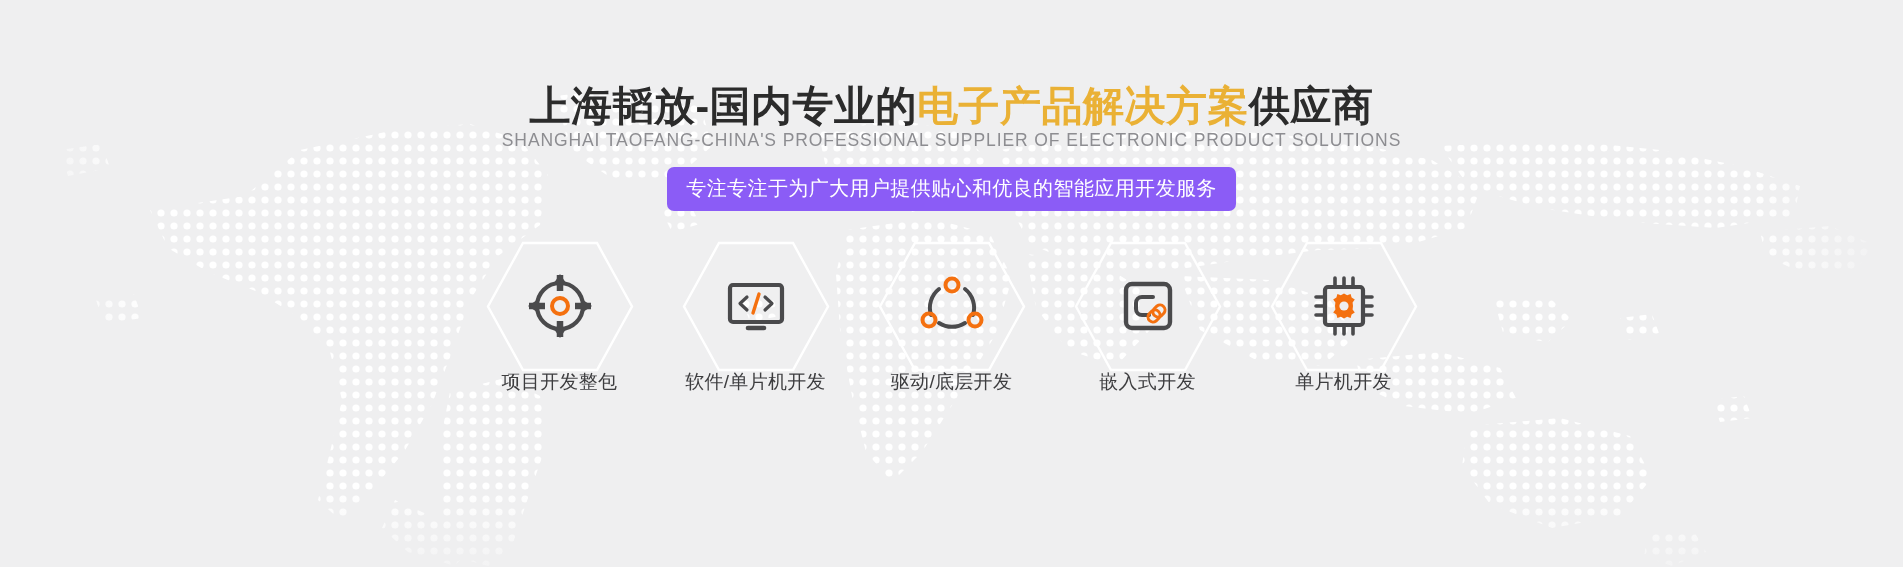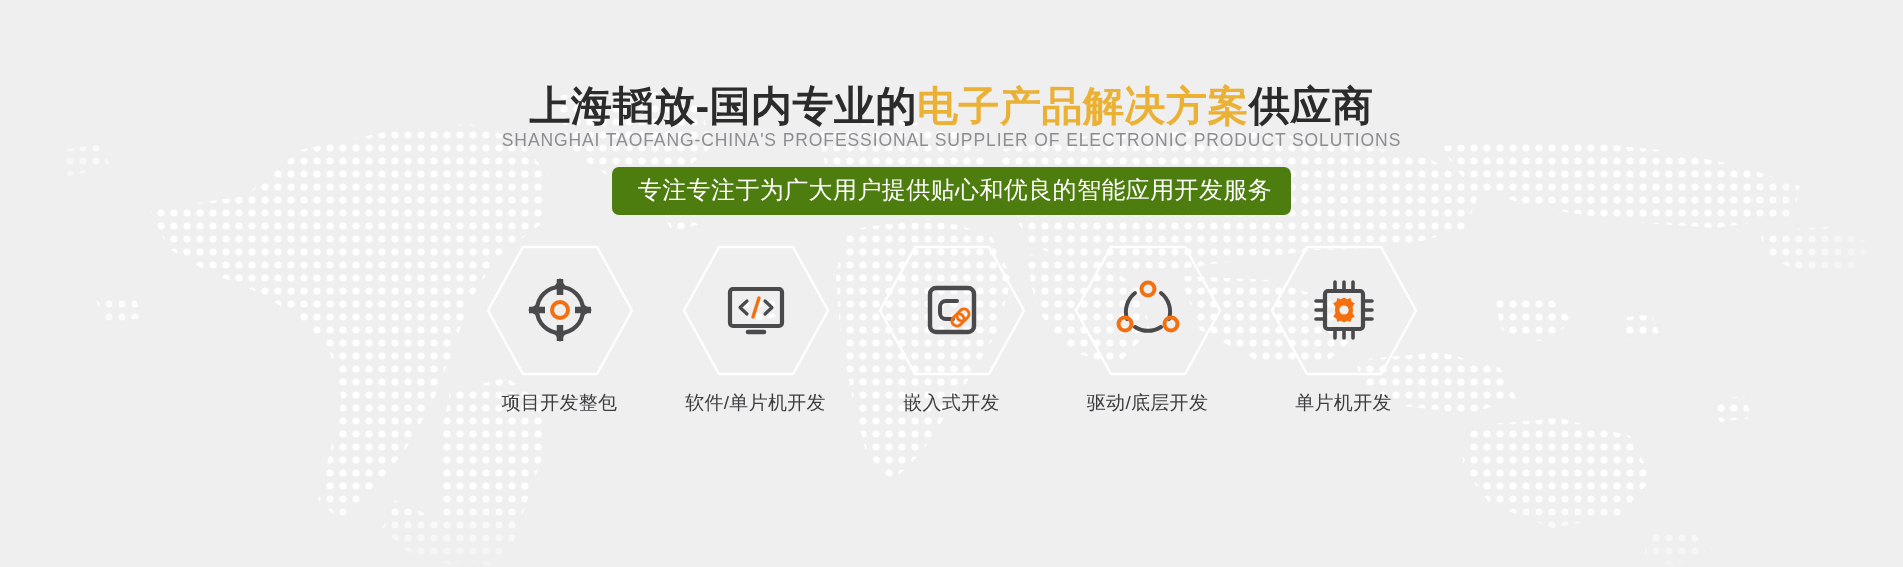--- a/index.html
+++ b/index.html
@@ -63,26 +63,26 @@
     margin-top: 5px;
     font-size: 17.5px;
     line-height: 1;
     color: #8d8d91;
     letter-spacing: 0.9px;
     white-space: nowrap;
   }
 
   #tagline {
     margin-top: 17px;
-    background: #4d7c0f;
+    background: #8b5cf6;
     color: #ffffff;
-    font-size: 24px;
+    font-size: 20px;
     line-height: 1;
     border-radius: 7px;
-    padding: 11px 19px 13px 26px;
+    padding: 11px 19px 13px 19px;
     white-space: nowrap;
     letter-spacing: 0.4px;
   }
 
   
   #services {
     margin-top: 30px;
     display: flex;
     align-items: flex-start;
     justify-content: center;
@@ -109,21 +109,20 @@
   }
   .hex-icon {
     position: relative;
     width: 70px;
     height: 70px;
     z-index: 2;
   }
   .hex-icon svg { width: 70px; height: 70px; display: block; }
 
   .service-label {
-    margin-top: 17px;
     font-size: 19px;
     line-height: 1;
     color: #3d3d3f;
     white-space: nowrap;
     letter-spacing: 0.3px;
   }
 </style>
 </head>
 <body>
 
@@ -234,47 +233,47 @@
         <div class="service-label">软件/单片机开发</div>
       </div>
 
       <div class="service">
         <div class="hex">
           <svg class="hex-outline" viewBox="0 0 148 131">
             <polygon points="37,2 111,2 146,65.5 111,129 37,129 2,65.5" fill="none" stroke="#ffffff" stroke-width="2.4"></polygon>
           </svg>
           <span class="hex-icon">
             <svg viewBox="0 0 70 70">
-              <rect x="13" y="13" width="44" height="44" rx="6" ry="6" fill="none" stroke="#4a4a4c" stroke-width="4.4"></rect>
-              <path d="M40 26 L29 26 A6 6 0 0 0 23 32 L23 38 A6 6 0 0 0 29 44 L36 44" fill="none" stroke="#4a4a4c" stroke-width="4" stroke-linecap="round"></path>
-              <path d="M39 40 A5 5 0 0 1 46 47 L43 50 A5 5 0 0 1 36 43 Z" fill="none" stroke="#f4700f" stroke-width="3"></path>
-              <path d="M44 35 A5 5 0 0 1 51 42 L48 45 A5 5 0 0 1 41 38 Z" fill="none" stroke="#f4700f" stroke-width="3"></path>
-            </svg>
-          </span>
-        </div>
-        <div class="service-label">嵌入式开发</div>
-      </div>
-
-      <div class="service">
-        <div class="hex">
-          <svg class="hex-outline" viewBox="0 0 148 131">
-            <polygon points="37,2 111,2 146,65.5 111,129 37,129 2,65.5" fill="none" stroke="#ffffff" stroke-width="2.4"></polygon>
-          </svg>
-          <span class="hex-icon">
-            <svg viewBox="0 0 70 70">
               <path d="M22 18 A24 24 0 0 0 14 44" fill="none" stroke="#4a4a4c" stroke-width="4" stroke-linecap="round"></path>
               <path d="M48 18 A24 24 0 0 1 56 44" fill="none" stroke="#4a4a4c" stroke-width="4" stroke-linecap="round"></path>
               <path d="M22 52 A24 24 0 0 0 48 52" fill="none" stroke="#4a4a4c" stroke-width="4" stroke-linecap="round"></path>
               <circle cx="35" cy="14" r="6.5" fill="none" stroke="#f4700f" stroke-width="4"></circle>
               <circle cx="12" cy="49" r="6.5" fill="none" stroke="#f4700f" stroke-width="4"></circle>
               <circle cx="58" cy="49" r="6.5" fill="none" stroke="#f4700f" stroke-width="4"></circle>
             </svg>
           </span>
         </div>
         <div class="service-label">驱动/底层开发</div>
+      </div>
+
+      <div class="service">
+        <div class="hex">
+          <svg class="hex-outline" viewBox="0 0 148 131">
+            <polygon points="37,2 111,2 146,65.5 111,129 37,129 2,65.5" fill="none" stroke="#ffffff" stroke-width="2.4"></polygon>
+          </svg>
+          <span class="hex-icon">
+            <svg viewBox="0 0 70 70">
+              <rect x="13" y="13" width="44" height="44" rx="6" ry="6" fill="none" stroke="#4a4a4c" stroke-width="4.4"></rect>
+              <path d="M40 26 L29 26 A6 6 0 0 0 23 32 L23 38 A6 6 0 0 0 29 44 L36 44" fill="none" stroke="#4a4a4c" stroke-width="4" stroke-linecap="round"></path>
+              <path d="M39 40 A5 5 0 0 1 46 47 L43 50 A5 5 0 0 1 36 43 Z" fill="none" stroke="#f4700f" stroke-width="3"></path>
+              <path d="M44 35 A5 5 0 0 1 51 42 L48 45 A5 5 0 0 1 41 38 Z" fill="none" stroke="#f4700f" stroke-width="3"></path>
+            </svg>
+          </span>
+        </div>
+        <div class="service-label">嵌入式开发</div>
       </div>
 
       <div class="service">
         <div class="hex">
           <svg class="hex-outline" viewBox="0 0 148 131">
             <polygon points="37,2 111,2 146,65.5 111,129 37,129 2,65.5" fill="none" stroke="#ffffff" stroke-width="2.4"></polygon>
           </svg>
           <span class="hex-icon">
             <svg viewBox="0 0 70 70">
               <rect x="16" y="16" width="38" height="38" rx="3" ry="3" fill="none" stroke="#4a4a4c" stroke-width="4.2"></rect>

